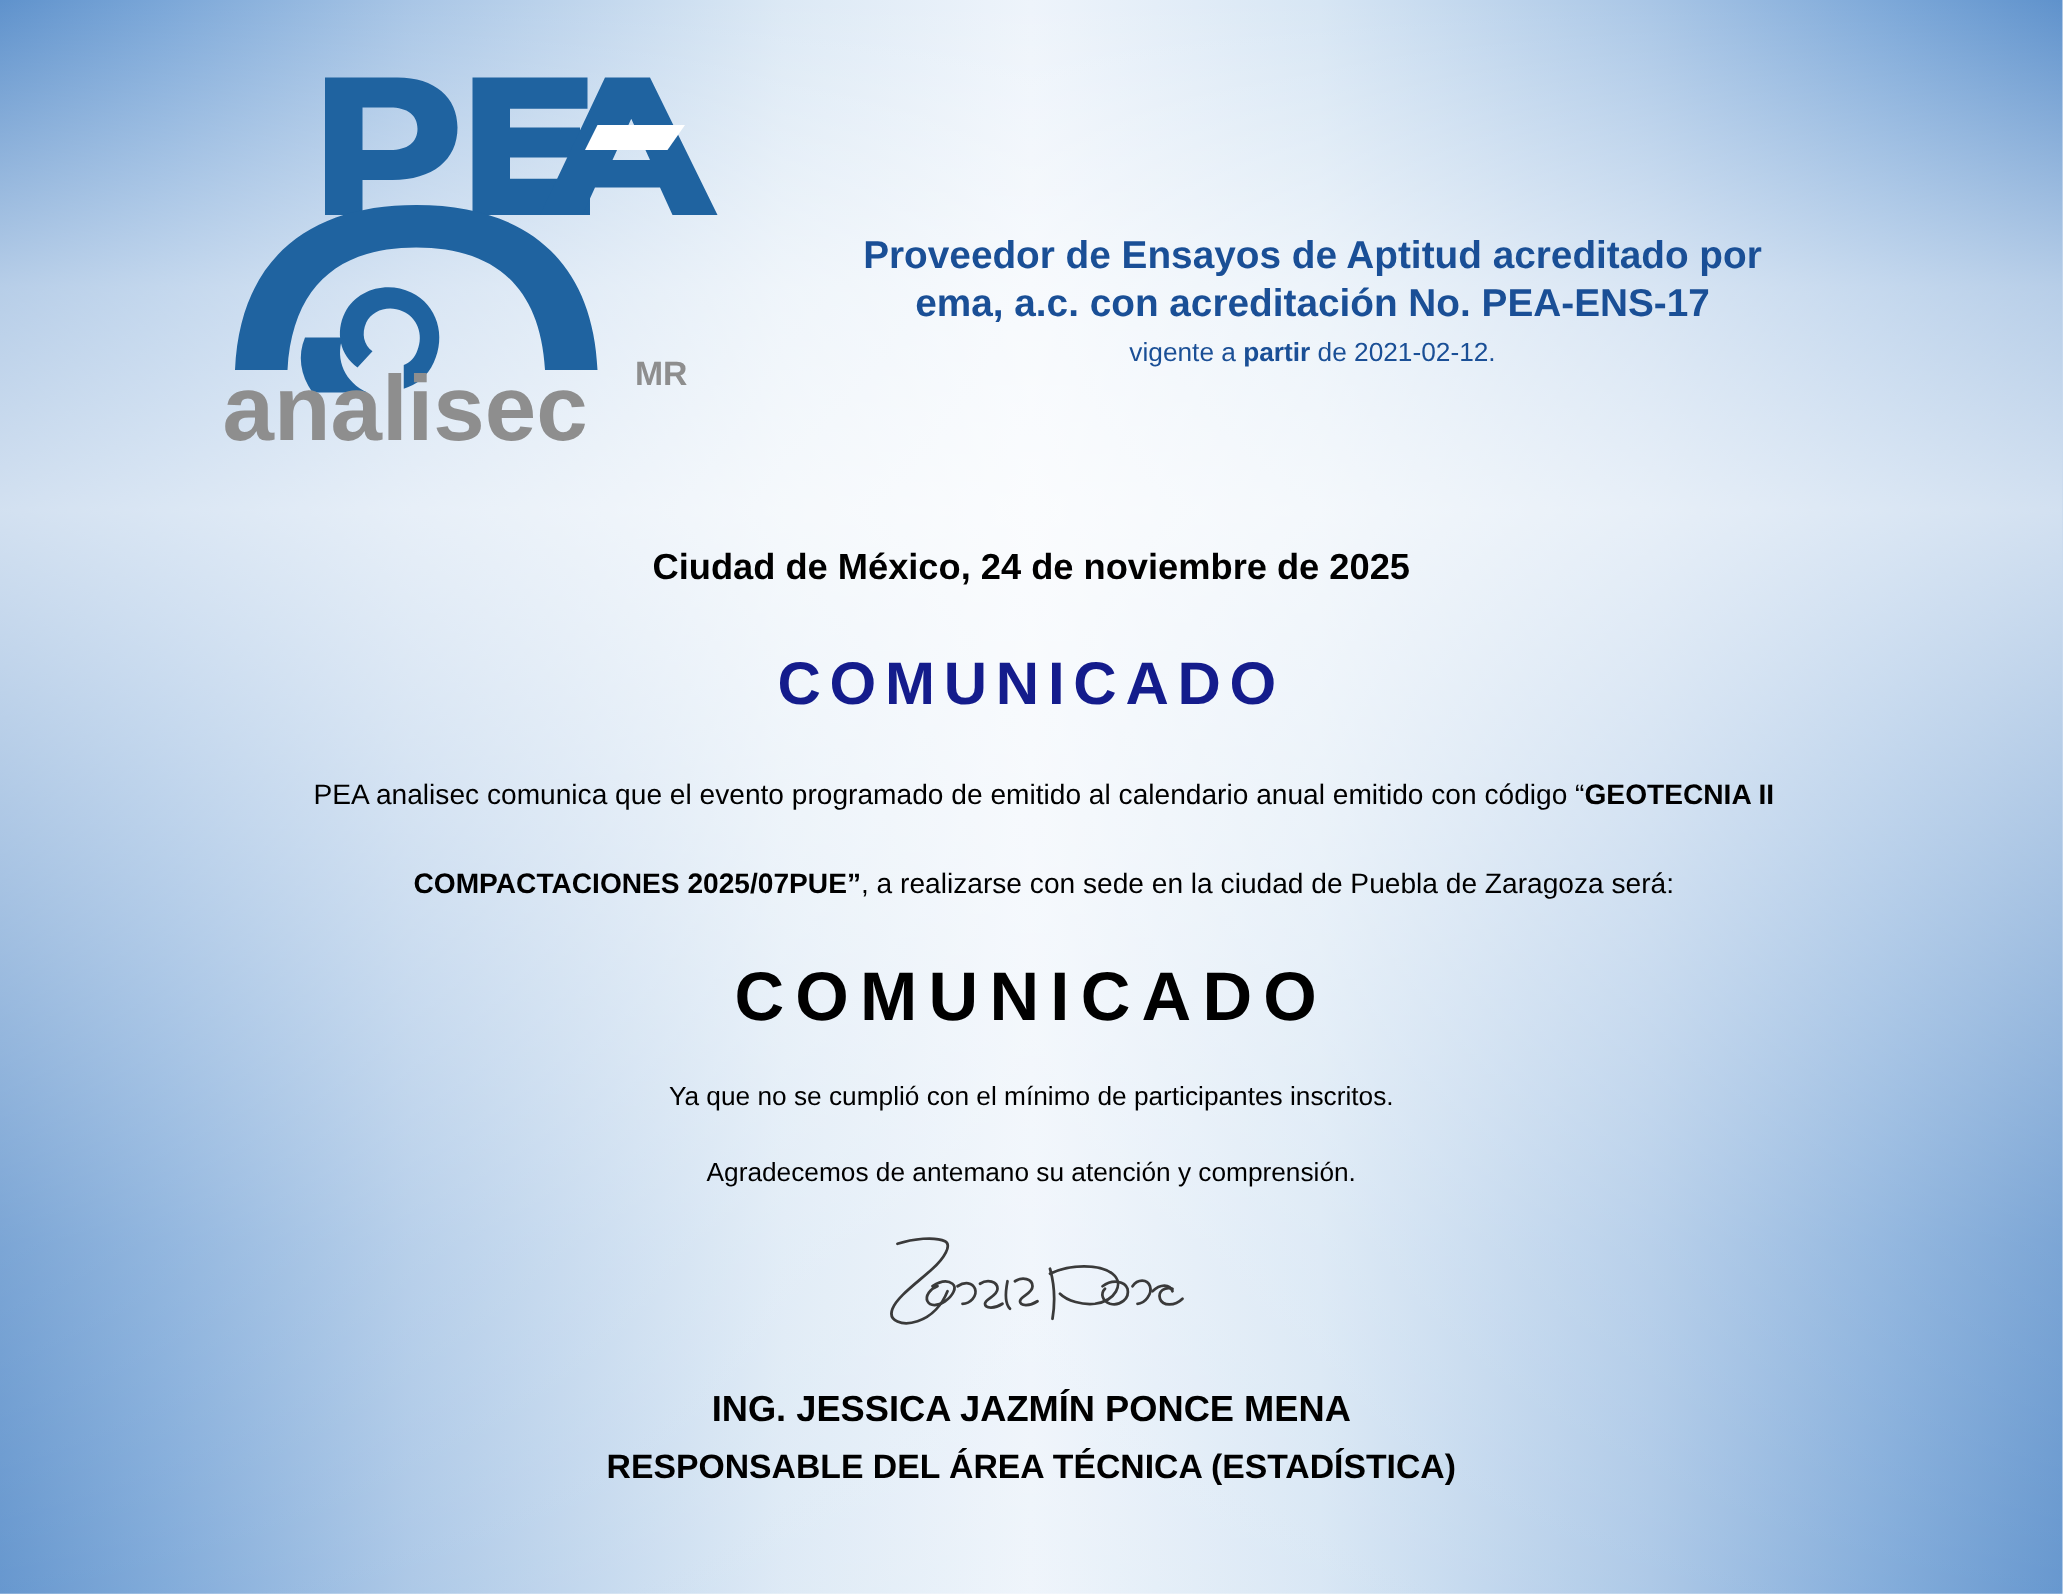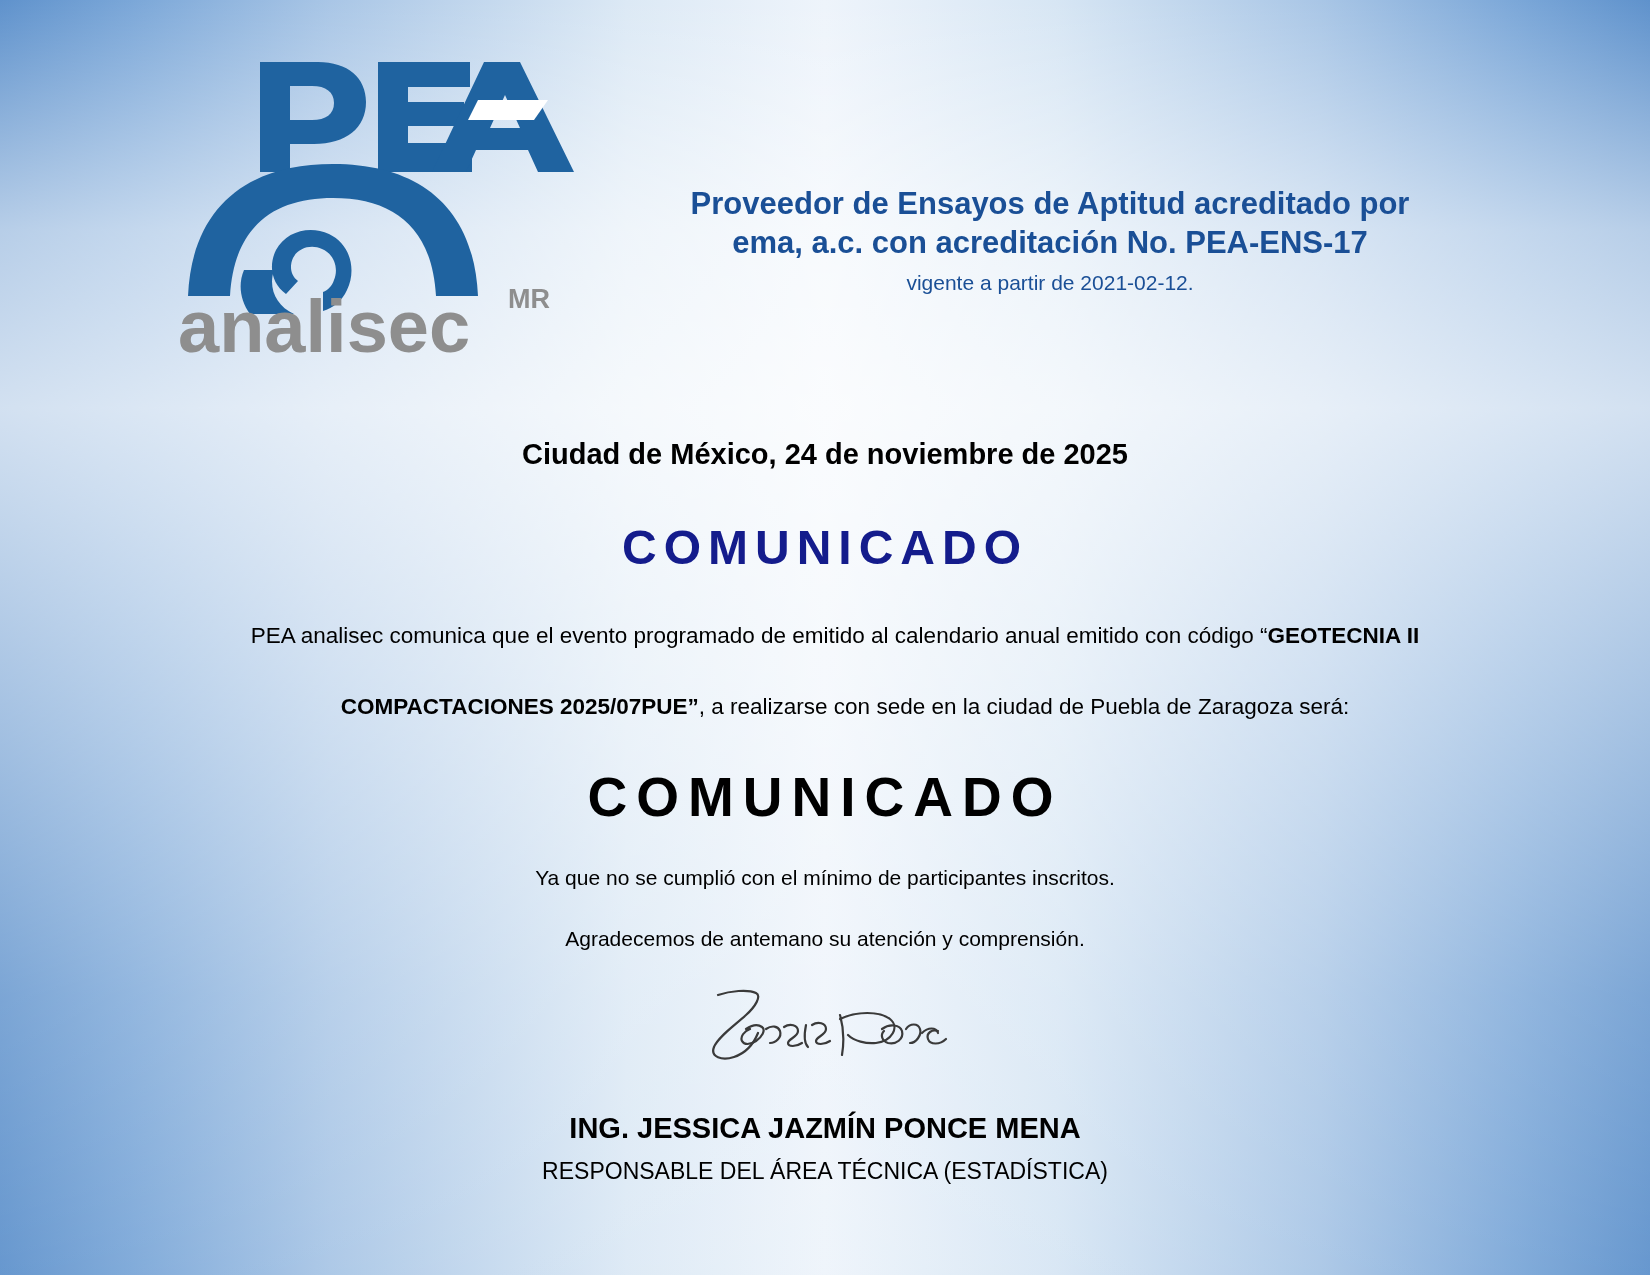--- a/index.html
+++ b/index.html
@@ -93,21 +93,21 @@
     font-size: 31px;
     font-weight: bold;
     line-height: 1.25;
     color: #1a4f96;
   }
   .accred .l2 {
     margin-top: 8px;
     font-size: 21px;
     color: #1a4f96;
   }
-  .accred .l2 .b { font-weight: normal; }
+  .accred .l2 .b { font-weight: bold; }
 
   
   .city-date {
     position: absolute;
     top: 438px;
     left: 0;
     width: 1650px;
     text-align: center;
     font-size: 29px;
     font-weight: bold;
@@ -130,21 +130,21 @@
     left: 190px;
     width: 1290px;
     text-align: center;
     font-size: 22.5px;
     color: #000000;
     line-height: 1.2;
   }
   .para2 {
     position: absolute;
     top: 693px;
-    left: 200px;
+    left: 190px;
     width: 1290px;
     text-align: center;
     font-size: 22.5px;
     color: #000000;
     line-height: 1.2;
   }
   .bold { font-weight: bold; }
 
   .cancelado {
     position: absolute;
@@ -193,22 +193,22 @@
     font-size: 29px;
     font-weight: bold;
     color: #000000;
   }
   .sig-role {
     position: absolute;
     top: 1158px;
     left: 0;
     width: 1650px;
     text-align: center;
-    font-size: 23px;
-    font-weight: normal;
+    font-size: 27px;
+    font-weight: bold;
     color: #000000;
   }
 </style>
 </head>
 <body>
 
 <div class="page">
 
 
   <div class="logo-block">

